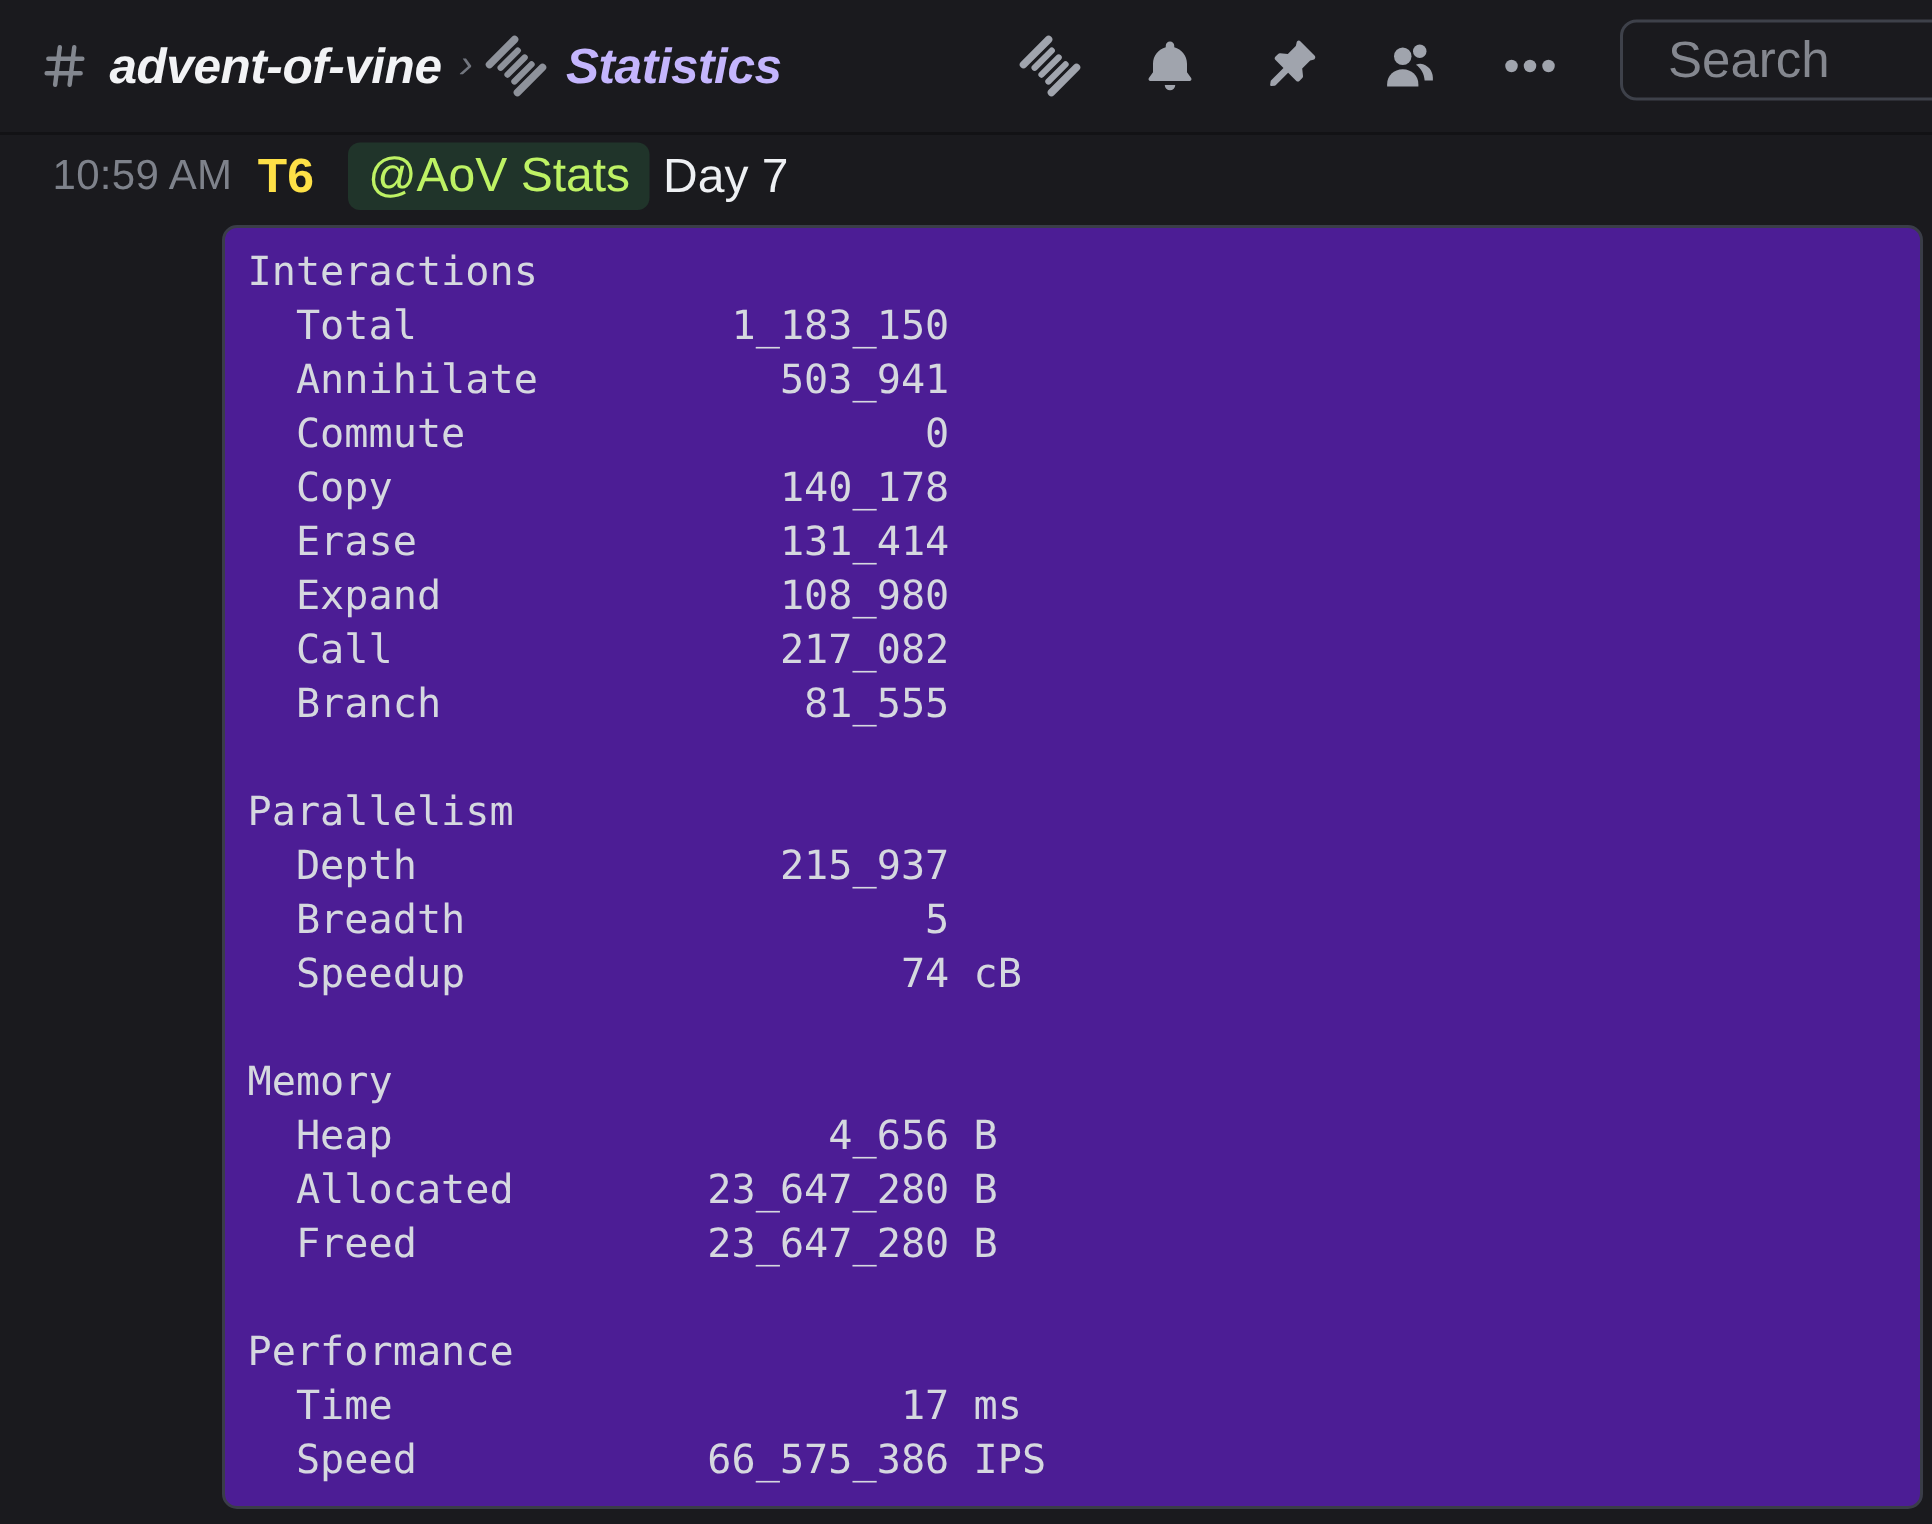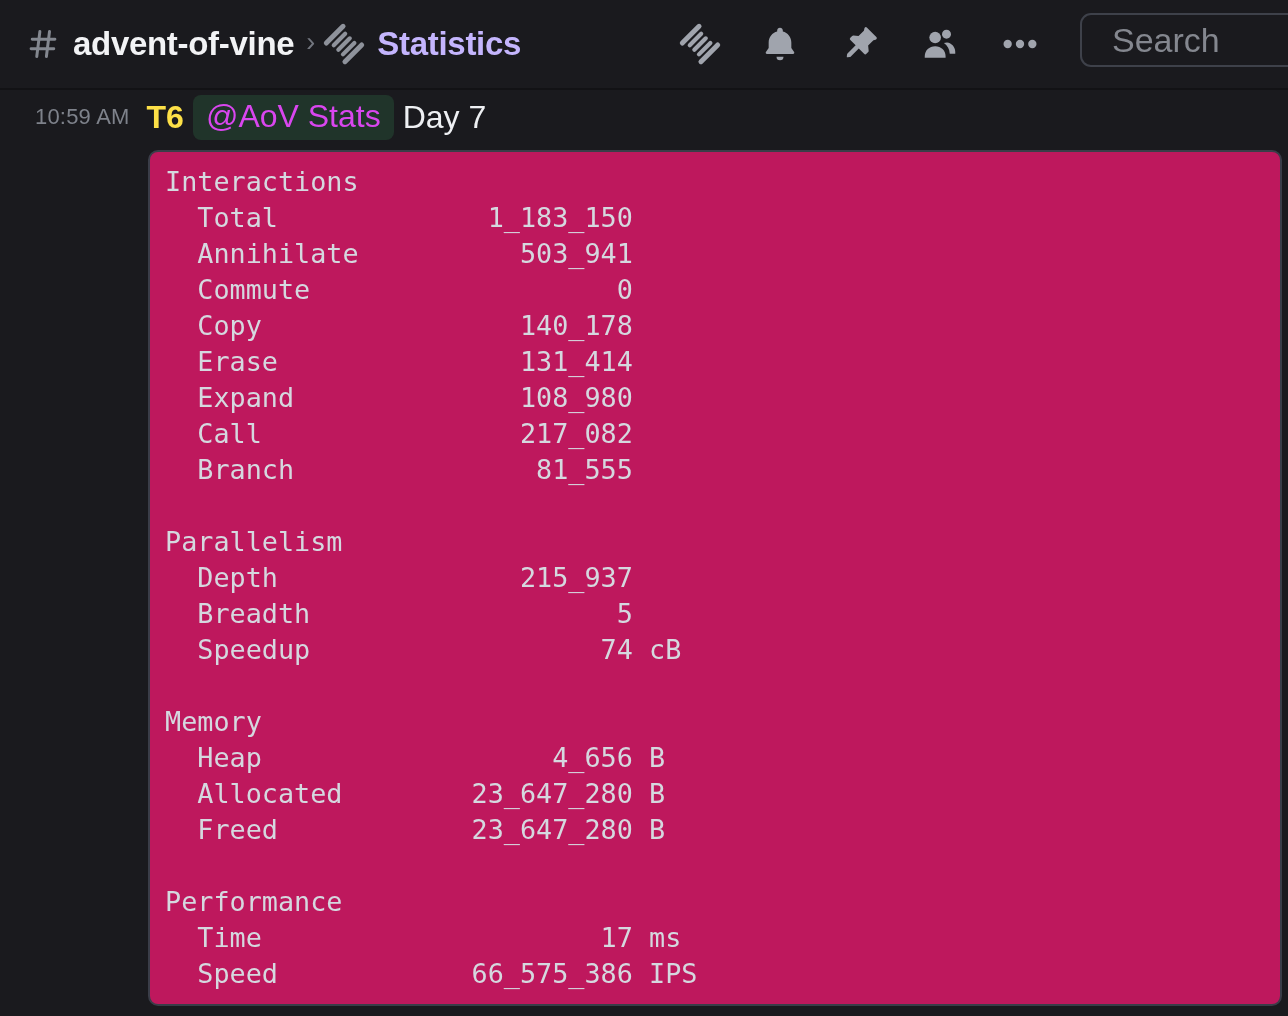--- a/index.html
+++ b/index.html
@@ -9,21 +9,21 @@
     font-family:"Liberation Sans","DejaVu Sans",sans-serif;
     -webkit-font-smoothing:antialiased;
   }
   
   .app-header{
     position:absolute;left:0;top:0;width:100%;height:88px;
     background:#1a1a1e;box-shadow:0 2px 0 rgba(0,0,0,.28);
   }
   .header-left{
     position:absolute;left:26px;top:0;height:88px;
-    display:flex;align-items:center;white-space:nowrap;
+    display:flex;align-items:center;white-space:nowrap;font-style:italic;
   }
   .hash-icon svg{display:block;width:34px;height:38px;color:#83878f;}
   .channel-name{
     margin-left:13px;font-size:33px;font-weight:700;color:#f2f3f5;letter-spacing:-.3px;
   }
   .crumb-sep{margin:0 9px 0 12px;font-size:27px;color:#72767f;transform:translateY(-2px);}
   .thread-icon svg{display:block;width:40px;height:40px;color:#8e929b;overflow:visible;}
   .thread-name{margin-left:13px;font-size:33px;font-weight:700;color:#c4b5fd;letter-spacing:-.3px;}
   
   .header-actions{
@@ -35,31 +35,31 @@
     position:absolute;left:1080px;top:13px;width:270px;height:54px;box-sizing:border-box;
     border:2px solid #3e414a;border-radius:11px;background:#1a1a1e;
     display:flex;align-items:center;padding-left:30px;
   }
   .search-placeholder{font-size:34px;color:#84878f;}
   
   .message{
     position:absolute;left:0;top:94px;width:100%;height:46px;
     display:flex;align-items:center;white-space:nowrap;
   }
-  .timestamp{margin-left:35px;font-size:22px;color:#7e828b;letter-spacing:.2px;}
+  .timestamp{margin-left:35px;font-size:28px;color:#7e828b;letter-spacing:.2px;}
   .author{margin-left:17px;font-size:32px;font-weight:700;color:#fde047;}
   .mention{
-    margin-left:9px;font-size:32px;font-weight:500;color:#d946ef;
+    margin-left:23px;font-size:32px;font-weight:500;color:#bef264;
     background:#20342a;border-radius:8px;padding:3px 13px 5px 13px;
   }
   .content{margin-left:9px;font-size:32px;font-weight:500;color:#eef0f3;}
   
   .code-block{
     position:absolute;left:148px;top:150px;width:1134px;box-sizing:border-box;
-    margin:0;background:#be185d;border:2px solid #3a3d48;border-radius:10px;
+    margin:0;background:#4c1d95;border:2px solid #3a3d48;border-radius:10px;
     padding:12px 16px 12px 15px;
     font-family:"DejaVu Sans Mono","Liberation Mono",monospace;
     font-size:26.8px;line-height:36px;color:#d5d8df;white-space:pre;
   }
 </style>
 </head>
 <body>
 
 <header class="app-header">
   <div class="header-left">

